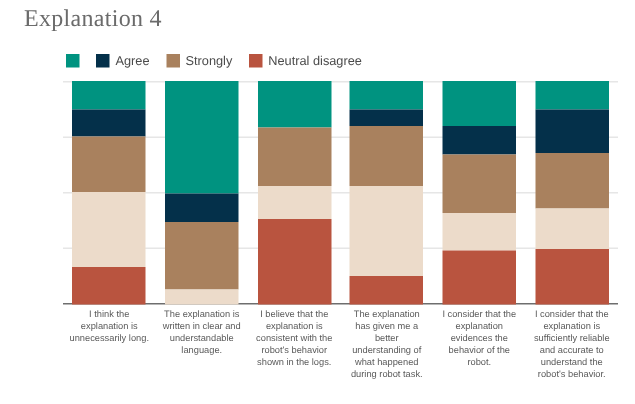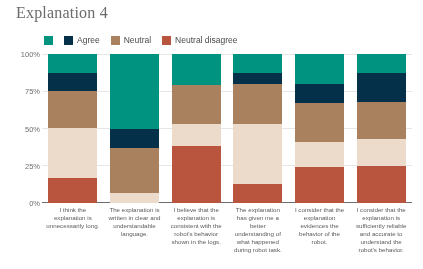--- a/index.html
+++ b/index.html
@@ -84,37 +84,30 @@
   <div class="legend">
     <div class="legend-item">
       <span class="legend-swatch" style="background:#009380"></span>
     </div>
     <div class="legend-item">
       <span class="legend-swatch" style="background:#04304a"></span>
       <span class="legend-label">Agree</span>
     </div>
     <div class="legend-item">
       <span class="legend-swatch" style="background:#a9815e"></span>
-      <span class="legend-label">Neutral</span>
+      <span class="legend-label">Strongly</span>
     </div>
     <div class="legend-item">
       <span class="legend-swatch" style="background:#b9543f"></span>
       <span class="legend-label">Neutral disagree</span>
     </div>
   </div>
 
   <div class="plot">
 
-    <div class="ylabels">
-      <span class="ylabel" style="top:6px">100%</span>
-      <span class="ylabel" style="top:43px">75%</span>
-      <span class="ylabel" style="top:81px">50%</span>
-      <span class="ylabel" style="top:118px">25%</span>
-      <span class="ylabel" style="top:155px">0%</span>
-    </div>
 
     <div class="grid">
       <div class="gridline" style="top:0px"></div>
       <div class="gridline" style="top:37px"></div>
       <div class="gridline" style="top:74px"></div>
       <div class="gridline" style="top:111px"></div>
       <div class="gridline base" style="top:148px"></div>
     </div>
 
     <div class="bars" id="bars-container">

